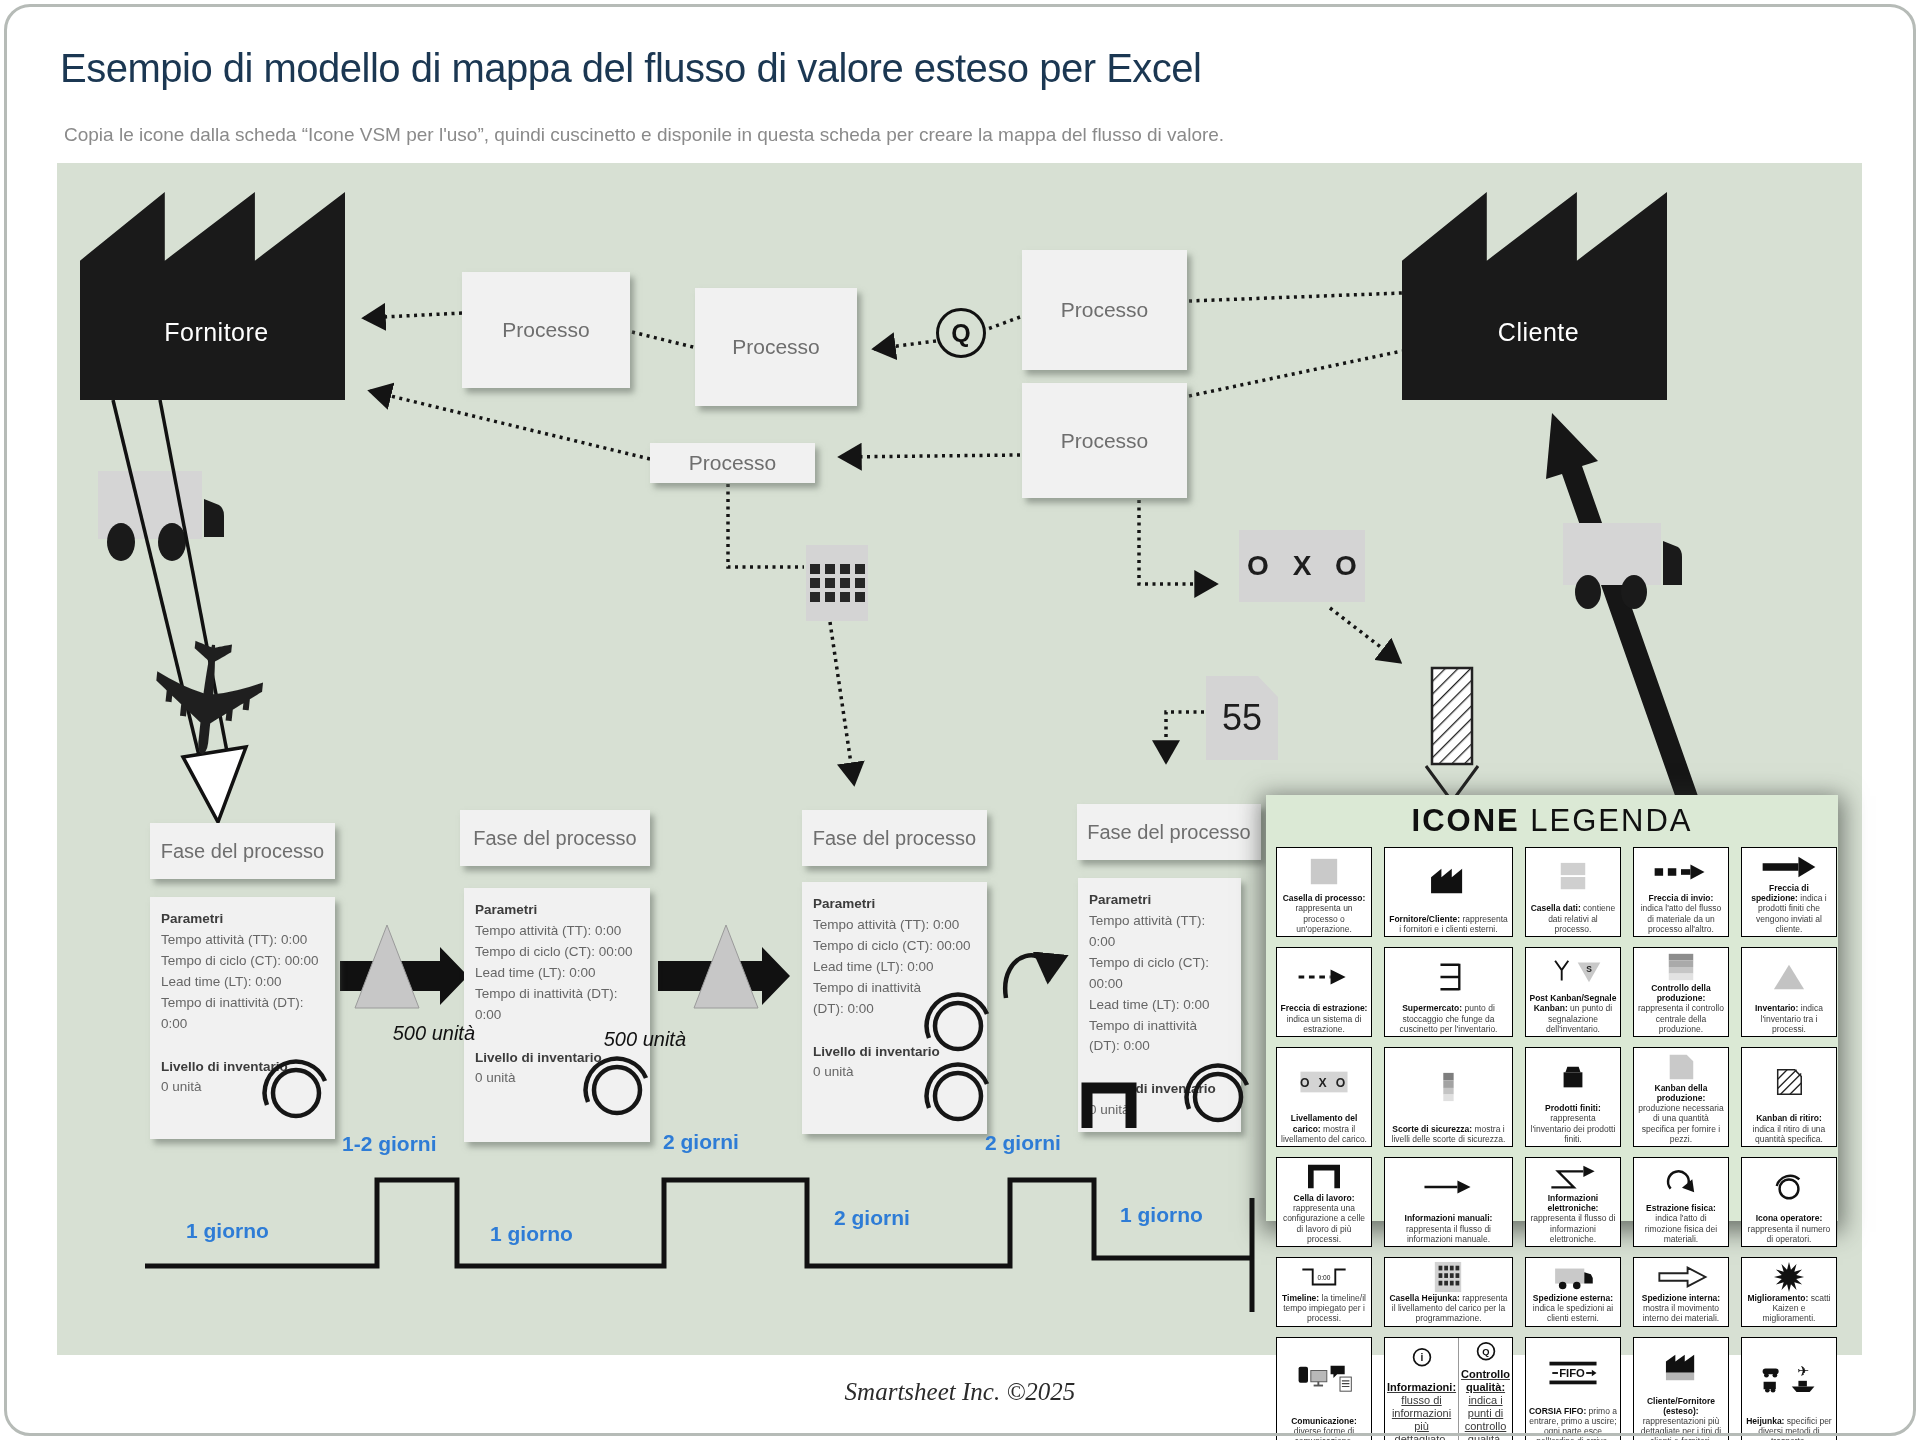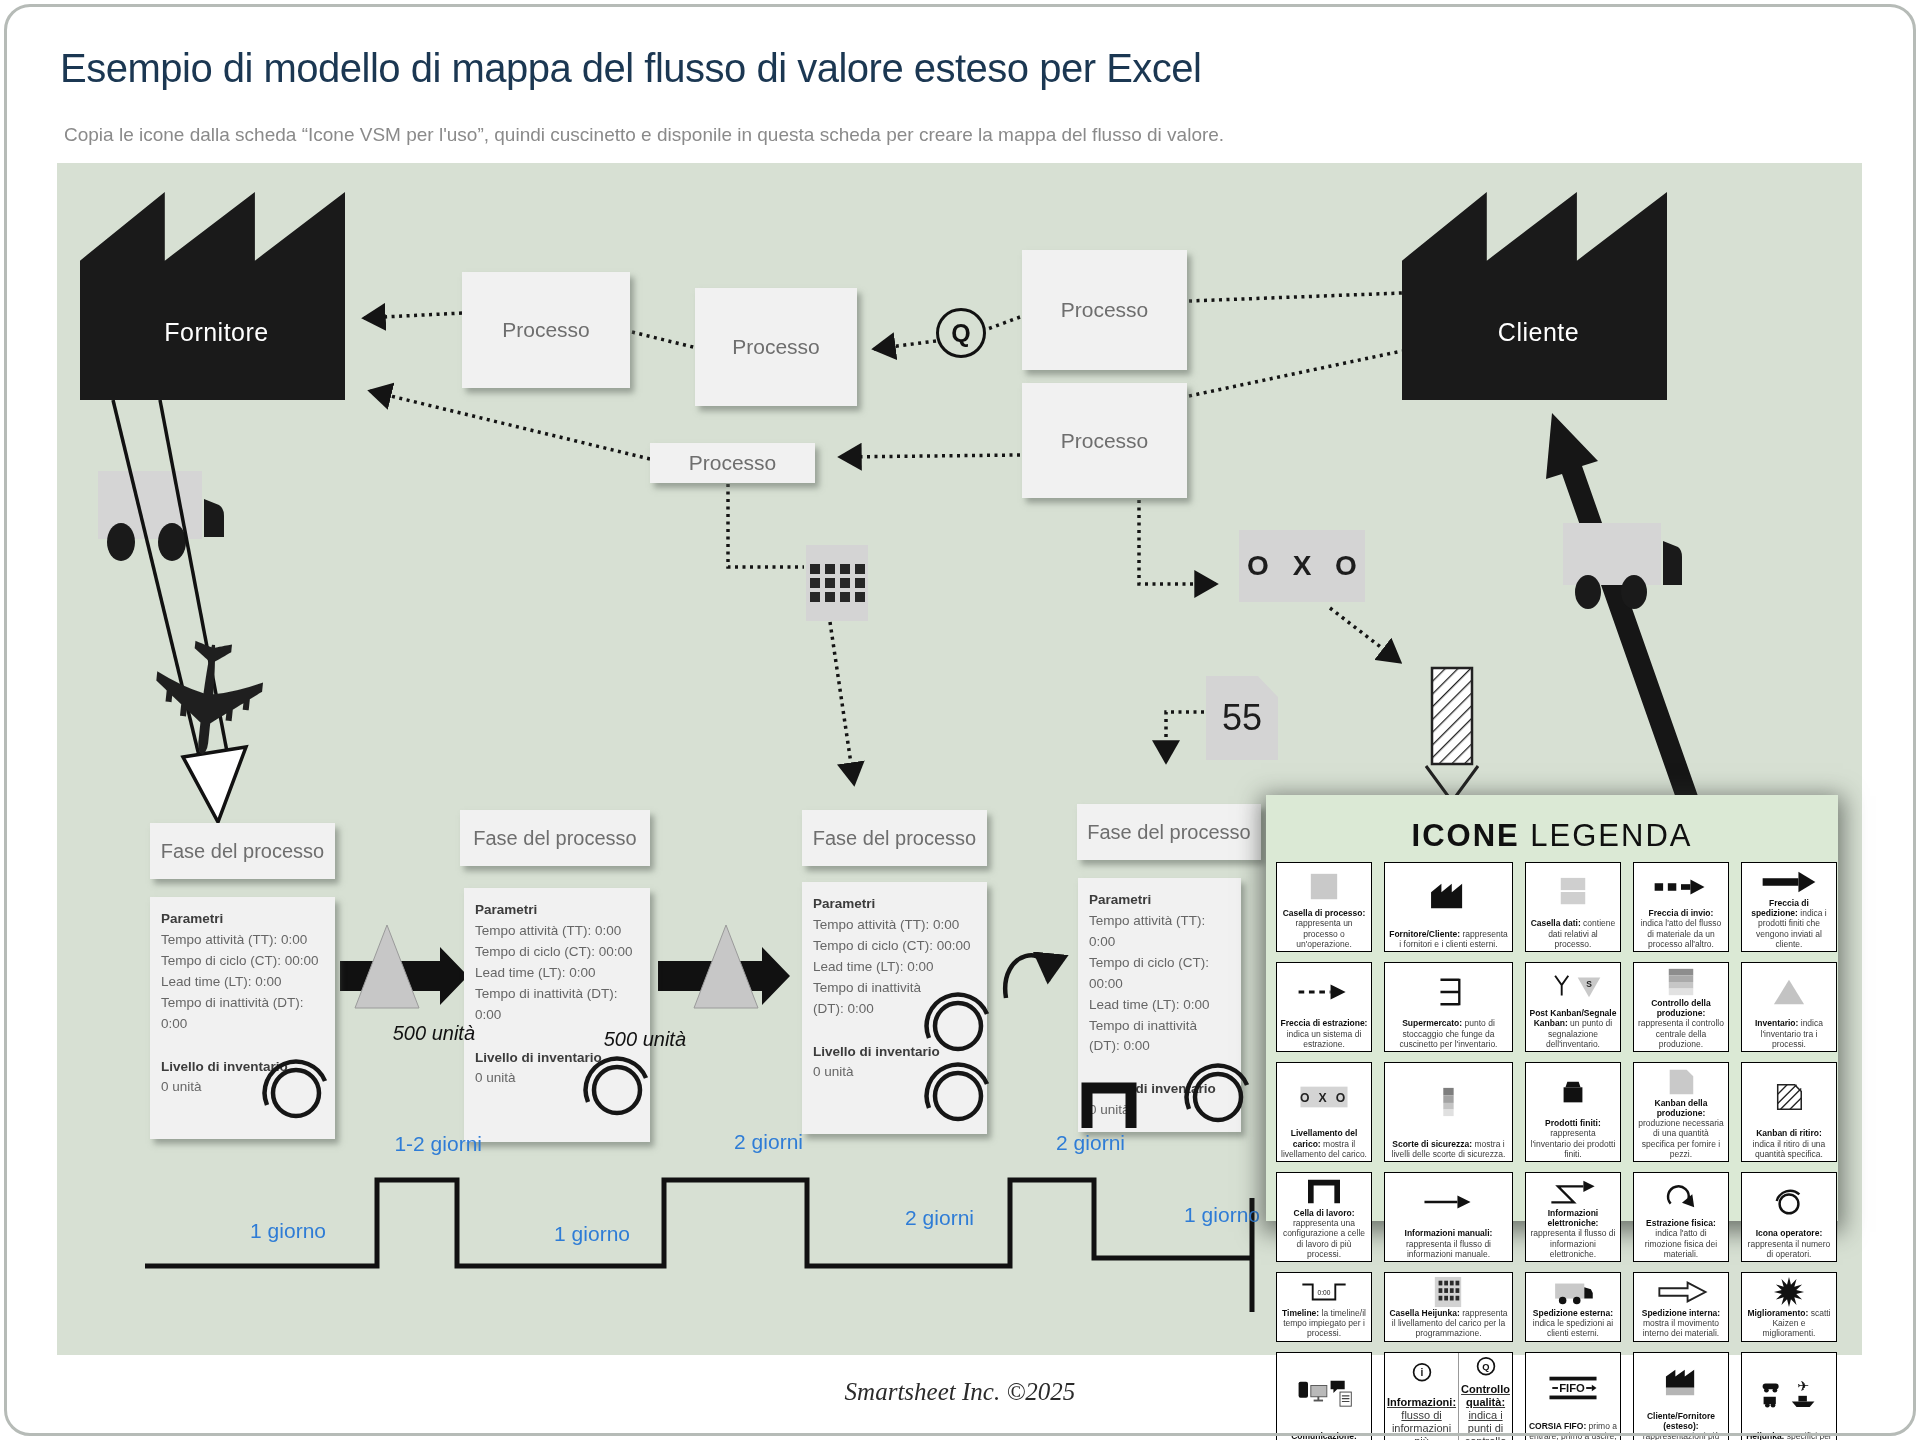--- a/index.html
+++ b/index.html
@@ -26,23 +26,23 @@
     border-radius:50%;display:flex;align-items:center;justify-content:center;
     font-size:25px;font-weight:bold;color:#111;z-index:3;}
   .graybox{position:absolute;background:#d4d4d4;display:flex;align-items:center;justify-content:center;z-index:3;color:#1d1d1d;}
   .oxo{left:1239px;top:530px;width:126px;height:72px;font-size:28px;font-weight:bold;letter-spacing:8px;padding-left:8px;box-sizing:border-box;}
   .d55{left:1206px;top:676px;width:72px;height:84px;font-size:36px;
     clip-path:polygon(0 0,72% 0,100% 25%,100% 100%,0 100%);}
   .hj{left:806px;top:545px;width:62px;height:76px;}
   .hj-grid{display:grid;grid-template-columns:repeat(4,10px);gap:4px 5px;}
   .hj-grid i{width:10px;height:10px;background:#262626;}
   .units{position:absolute;width:160px;text-align:right;font-size:20px;font-style:italic;color:#111;z-index:3;transform:translateX(-50%);}
-  .tl-label{position:absolute;width:140px;text-align:right;font-size:21px;font-weight:normal;color:#2e7cd6;z-index:3;transform:translateX(-50%);}
+  .tl-label{position:absolute;width:140px;text-align:left;font-size:21px;font-weight:bold;color:#2e7cd6;z-index:3;transform:translateX(-50%);}
   .legend{position:absolute;left:1266px;top:795px;width:572px;height:426px;background:#dbe9d5;
-    box-shadow:0 6px 22px 5px rgba(45,50,45,.6);z-index:5;box-sizing:border-box;padding:17px 10px 12px;}
+    box-shadow:0 6px 22px 5px rgba(45,50,45,.6);z-index:5;box-sizing:border-box;padding:2px 10px 12px;}
   .legend-title{text-align:center;font-size:31px;color:#101010;letter-spacing:2px;margin:6px 0 8px;}
   .legend-title .lt-bold{font-weight:bold;}
   .legend-grid{display:grid;grid-template-columns:repeat(5,1fr);gap:10px 12px;}
   .lg-cell{background:#fff;border:1px solid #000000;display:flex;flex-direction:column;align-items:center;
     justify-content:flex-end;padding:3px 3px 2px;min-height:62px;box-sizing:border-box;}
   .lg-cell.split{flex-direction:row;padding:0;align-items:stretch;}
   .lg-part{flex:1;display:flex;flex-direction:column;align-items:center;justify-content:flex-end;padding:2px;}
   .lg-part:first-child{border-right:1px solid #999;}
   .lg-icon{flex:1;display:flex;align-items:center;justify-content:center;width:100%;}
   .lgsvg{width:88px;height:32px;}

